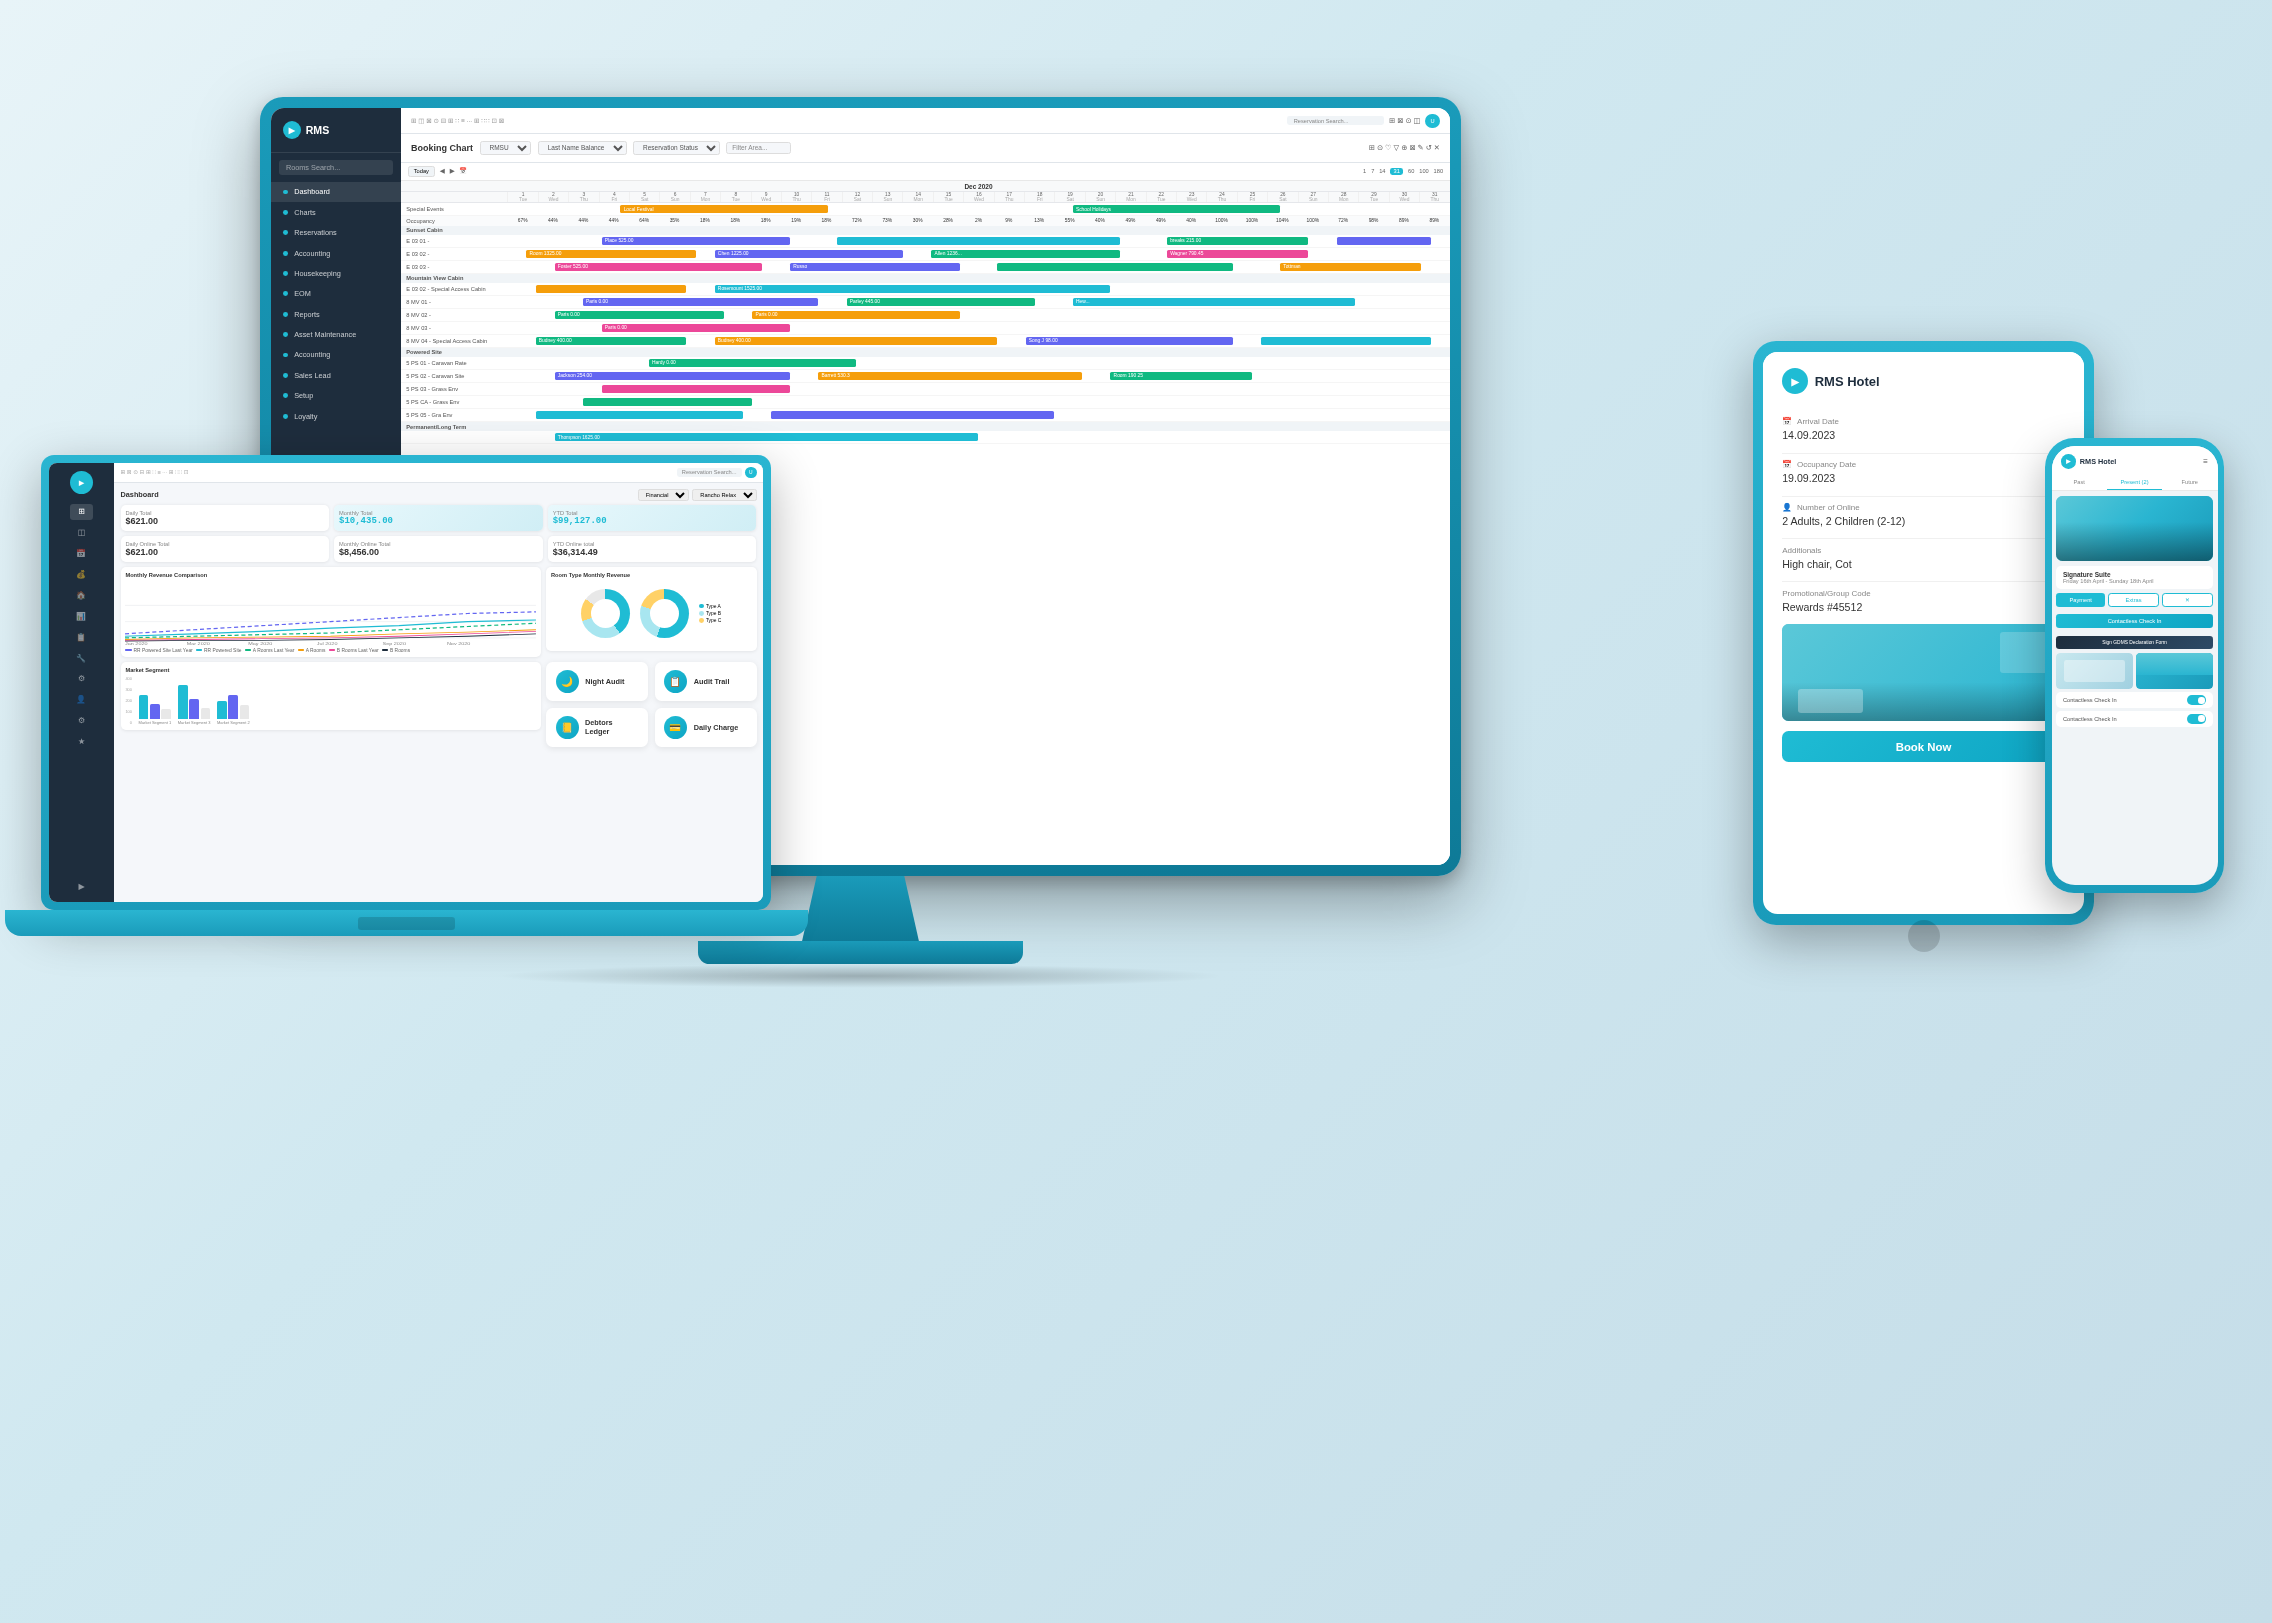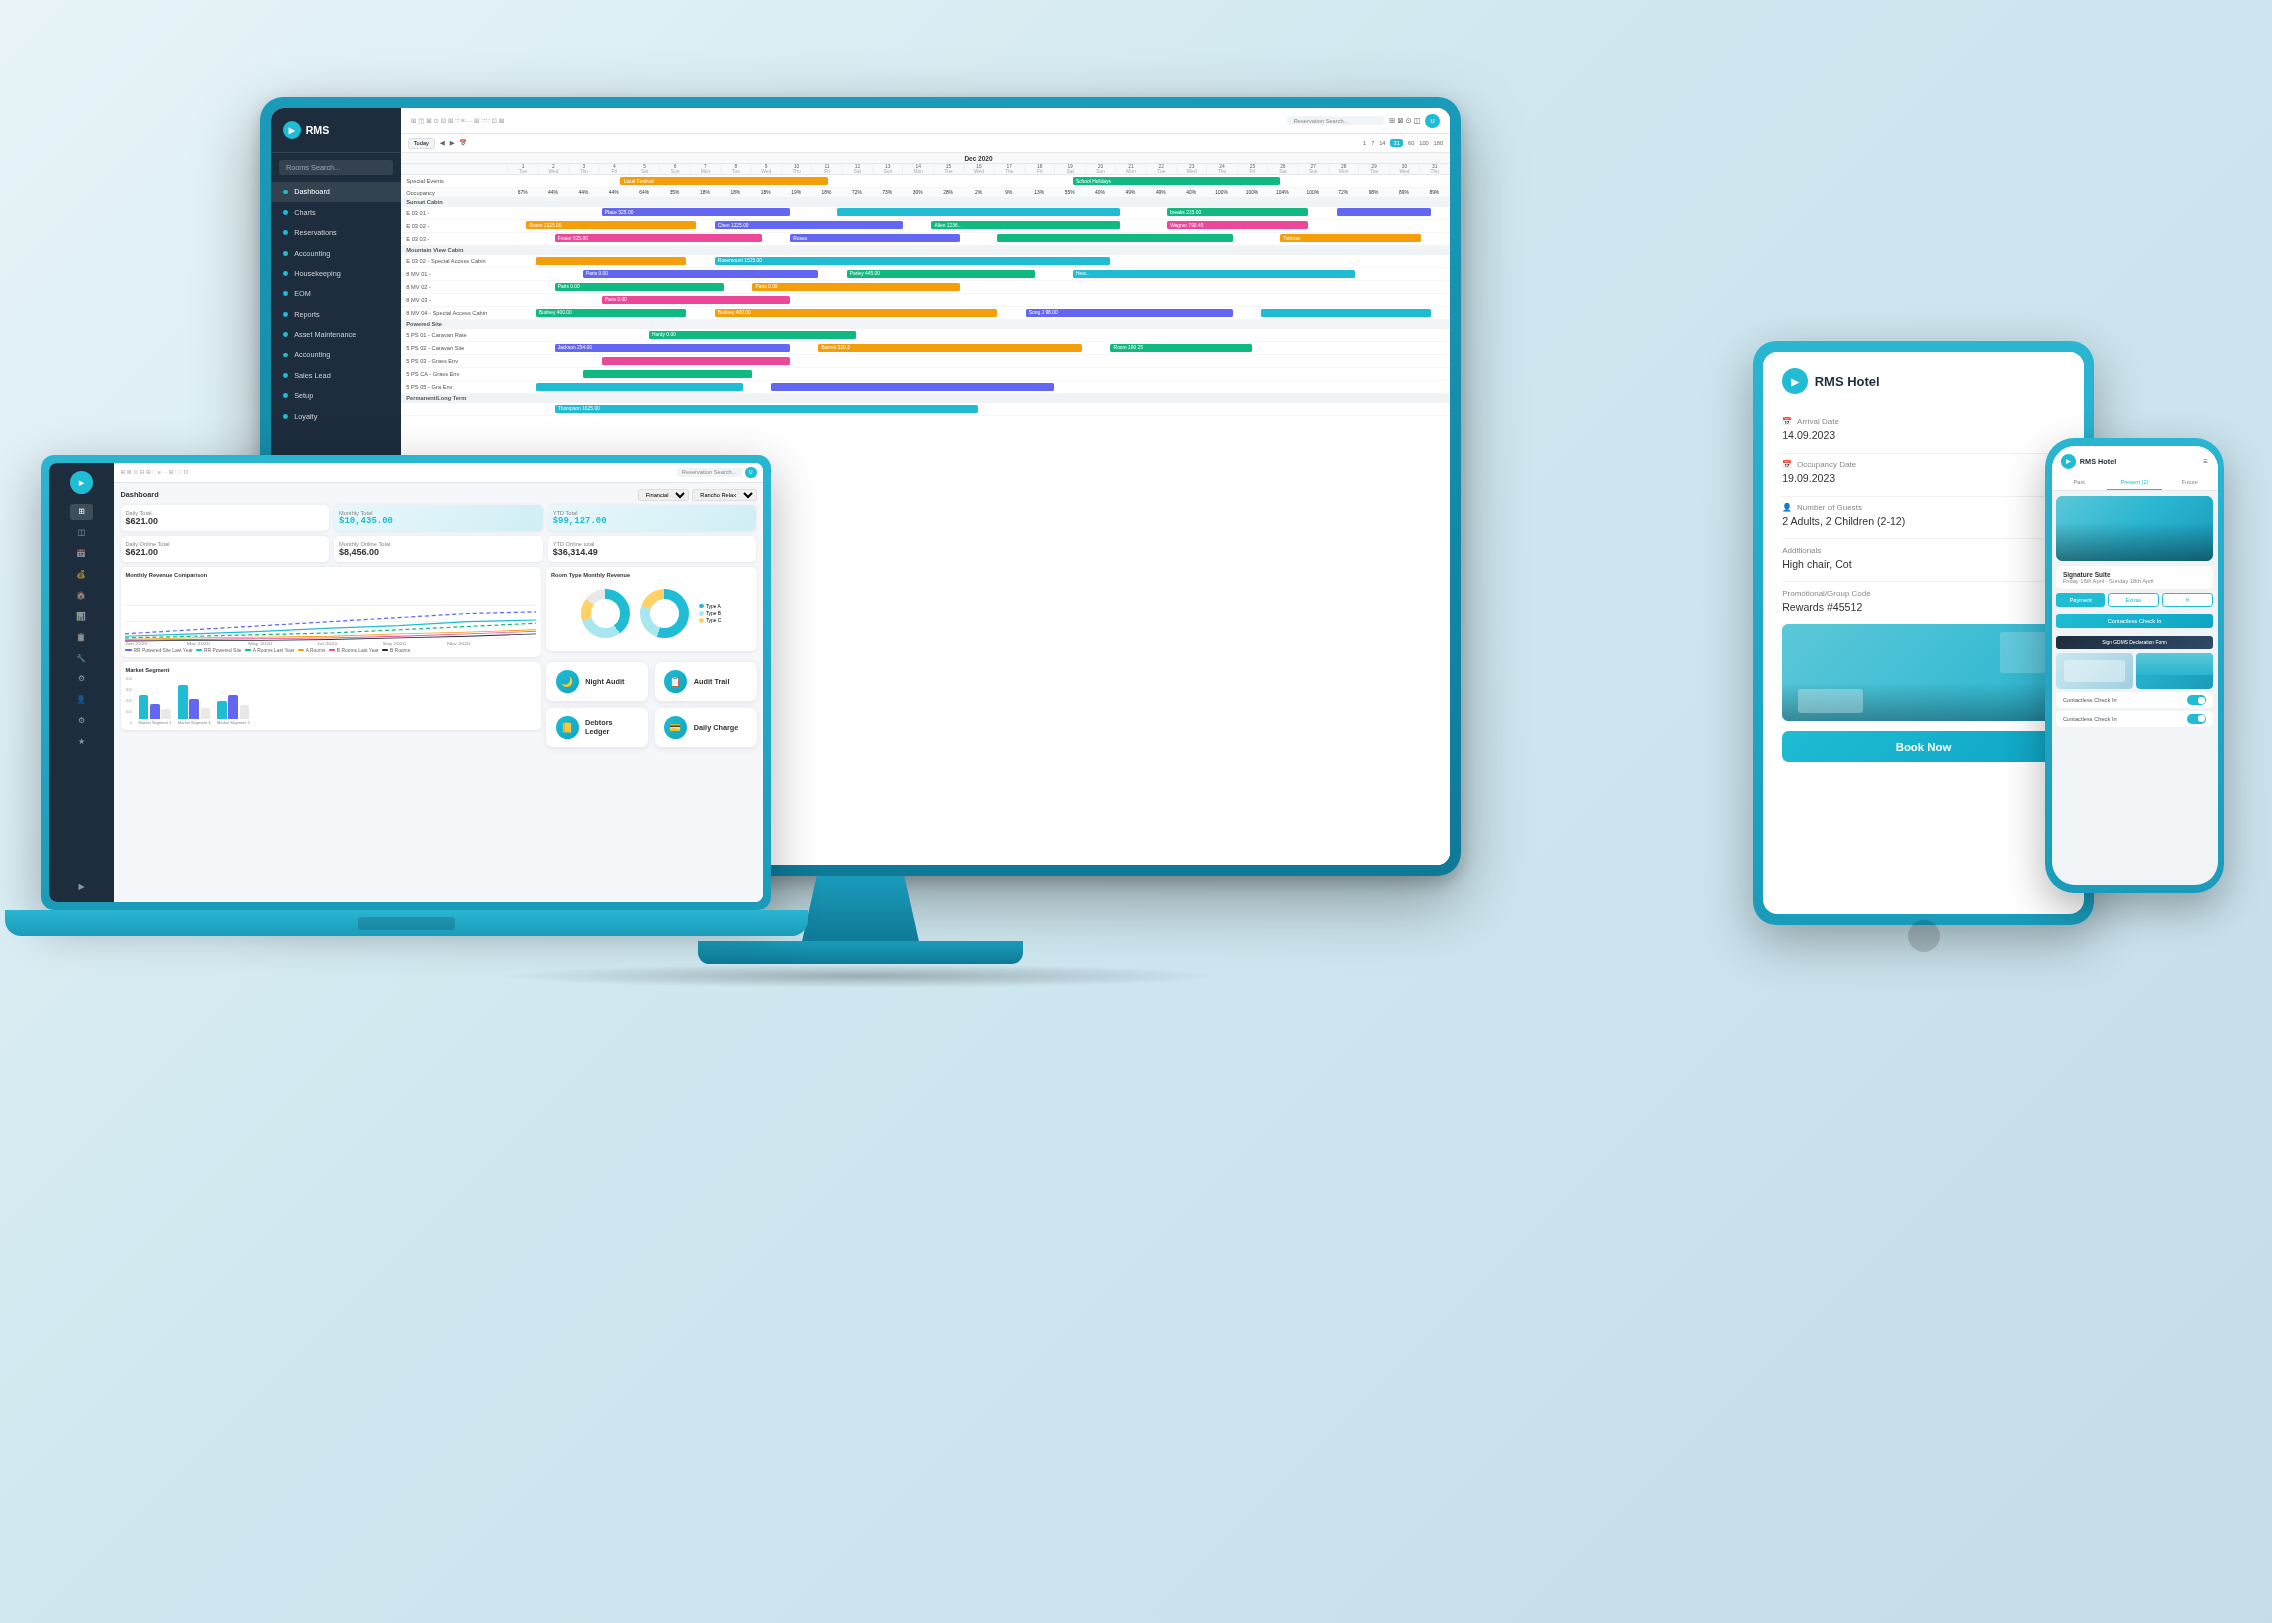--- a/index.html
+++ b/index.html
@@ -691,20 +691,35 @@
         <div class="mon-topbar">
           <span style="display:flex;gap:2.4px;color:#999;font-size:6.5px;">
             ⊞ ◫ ⊠ ⊙ ⊟ ⊞ ∷ ≡ ∙∙∙ ⊞ ∷∷ ⊡ ⊠
           </span>
           <div style="flex:1"></div>
           <div style="background:#f0f4f7;border-radius:2.4px;padding:1.6px 6.5px;font-size:5.7px;color:#888;width:97px;">Reservation Search...</div>
           <span style="color:#666;font-size:7.3px;">⊞ ⊠ ⊙ ◫</span>
           <div style="width:14.6px;height:14.6px;background:#1fbcd4;border-radius:50%;display:flex;align-items:center;justify-content:center;color:white;font-size:5.7px;">U</div>
         </div>
 
+        <div class="mon-chart-header">
+          <span class="mon-chart-title">Booking Chart</span>
+          <select class="mon-select">
+            <option>RMSU</option>
+          </select>
+          <select class="mon-select">
+            <option>Last Name Balance</option>
+          </select>
+          <select class="mon-select">
+            <option>Reservation Status</option>
+          </select>
+          <div style="background:#f5f7fa;border:0.8px solid #ddd;border-radius:2.4px;padding:1.6px 4.9px;font-size:6.5px;color:#888;width:65px;">Filter Area...</div>
+          <div style="flex:1"></div>
+          <div style="display:flex;gap:3.2px;color:#666;font-size:7.3px;">⊞ ⊙ ♡ ▽ ⊕ ⊠ ✎ ↺ ✕</div>
+        </div>
 
         <div style="background:white;border-bottom:0.8px solid #e8e8e8;padding:3.2px 6.5px;display:flex;align-items:center;gap:4.9px;font-size:6.5px;">
           <button style="background:#f0f4f7;border:0.8px solid #ddd;border-radius:2.4px;padding:1.6px 4.9px;font-size:5.7px;cursor:pointer;">Today</button>
           <span style="cursor:pointer;color:#666;">◀</span>
           <span style="cursor:pointer;color:#666;">▶</span>
           <span style="cursor:pointer;color:#666;">📅</span>
           <div style="flex:1"></div>
           <span style="cursor:pointer;color:#666;font-size:5.7px;">1</span>
           <span style="cursor:pointer;color:#666;font-size:5.7px;">7</span>
           <span style="cursor:pointer;color:#666;font-size:5.7px;">14</span>
@@ -1134,21 +1149,21 @@
           <div class="tab-field-label">
             <span>📅</span>
             <span>Occupancy Date</span>
           </div>
           <div class="tab-field-value">19.09.2023</div>
         </div>
         <div class="tab-divider"></div>
         <div class="tab-field">
           <div class="tab-field-label">
             <span>👤</span>
-            <span>Number of Guests</span>
+            <span>Number of Online</span>
           </div>
           <div class="tab-field-value">2 Adults, 2 Children (2-12)</div>
         </div>
         <div class="tab-divider"></div>
         <div class="tab-field">
           <div class="tab-field-label">Additionals</div>
           <div class="tab-field-value">High chair, Cot</div>
         </div>
         <div class="tab-divider"></div>
         <div class="tab-field">

